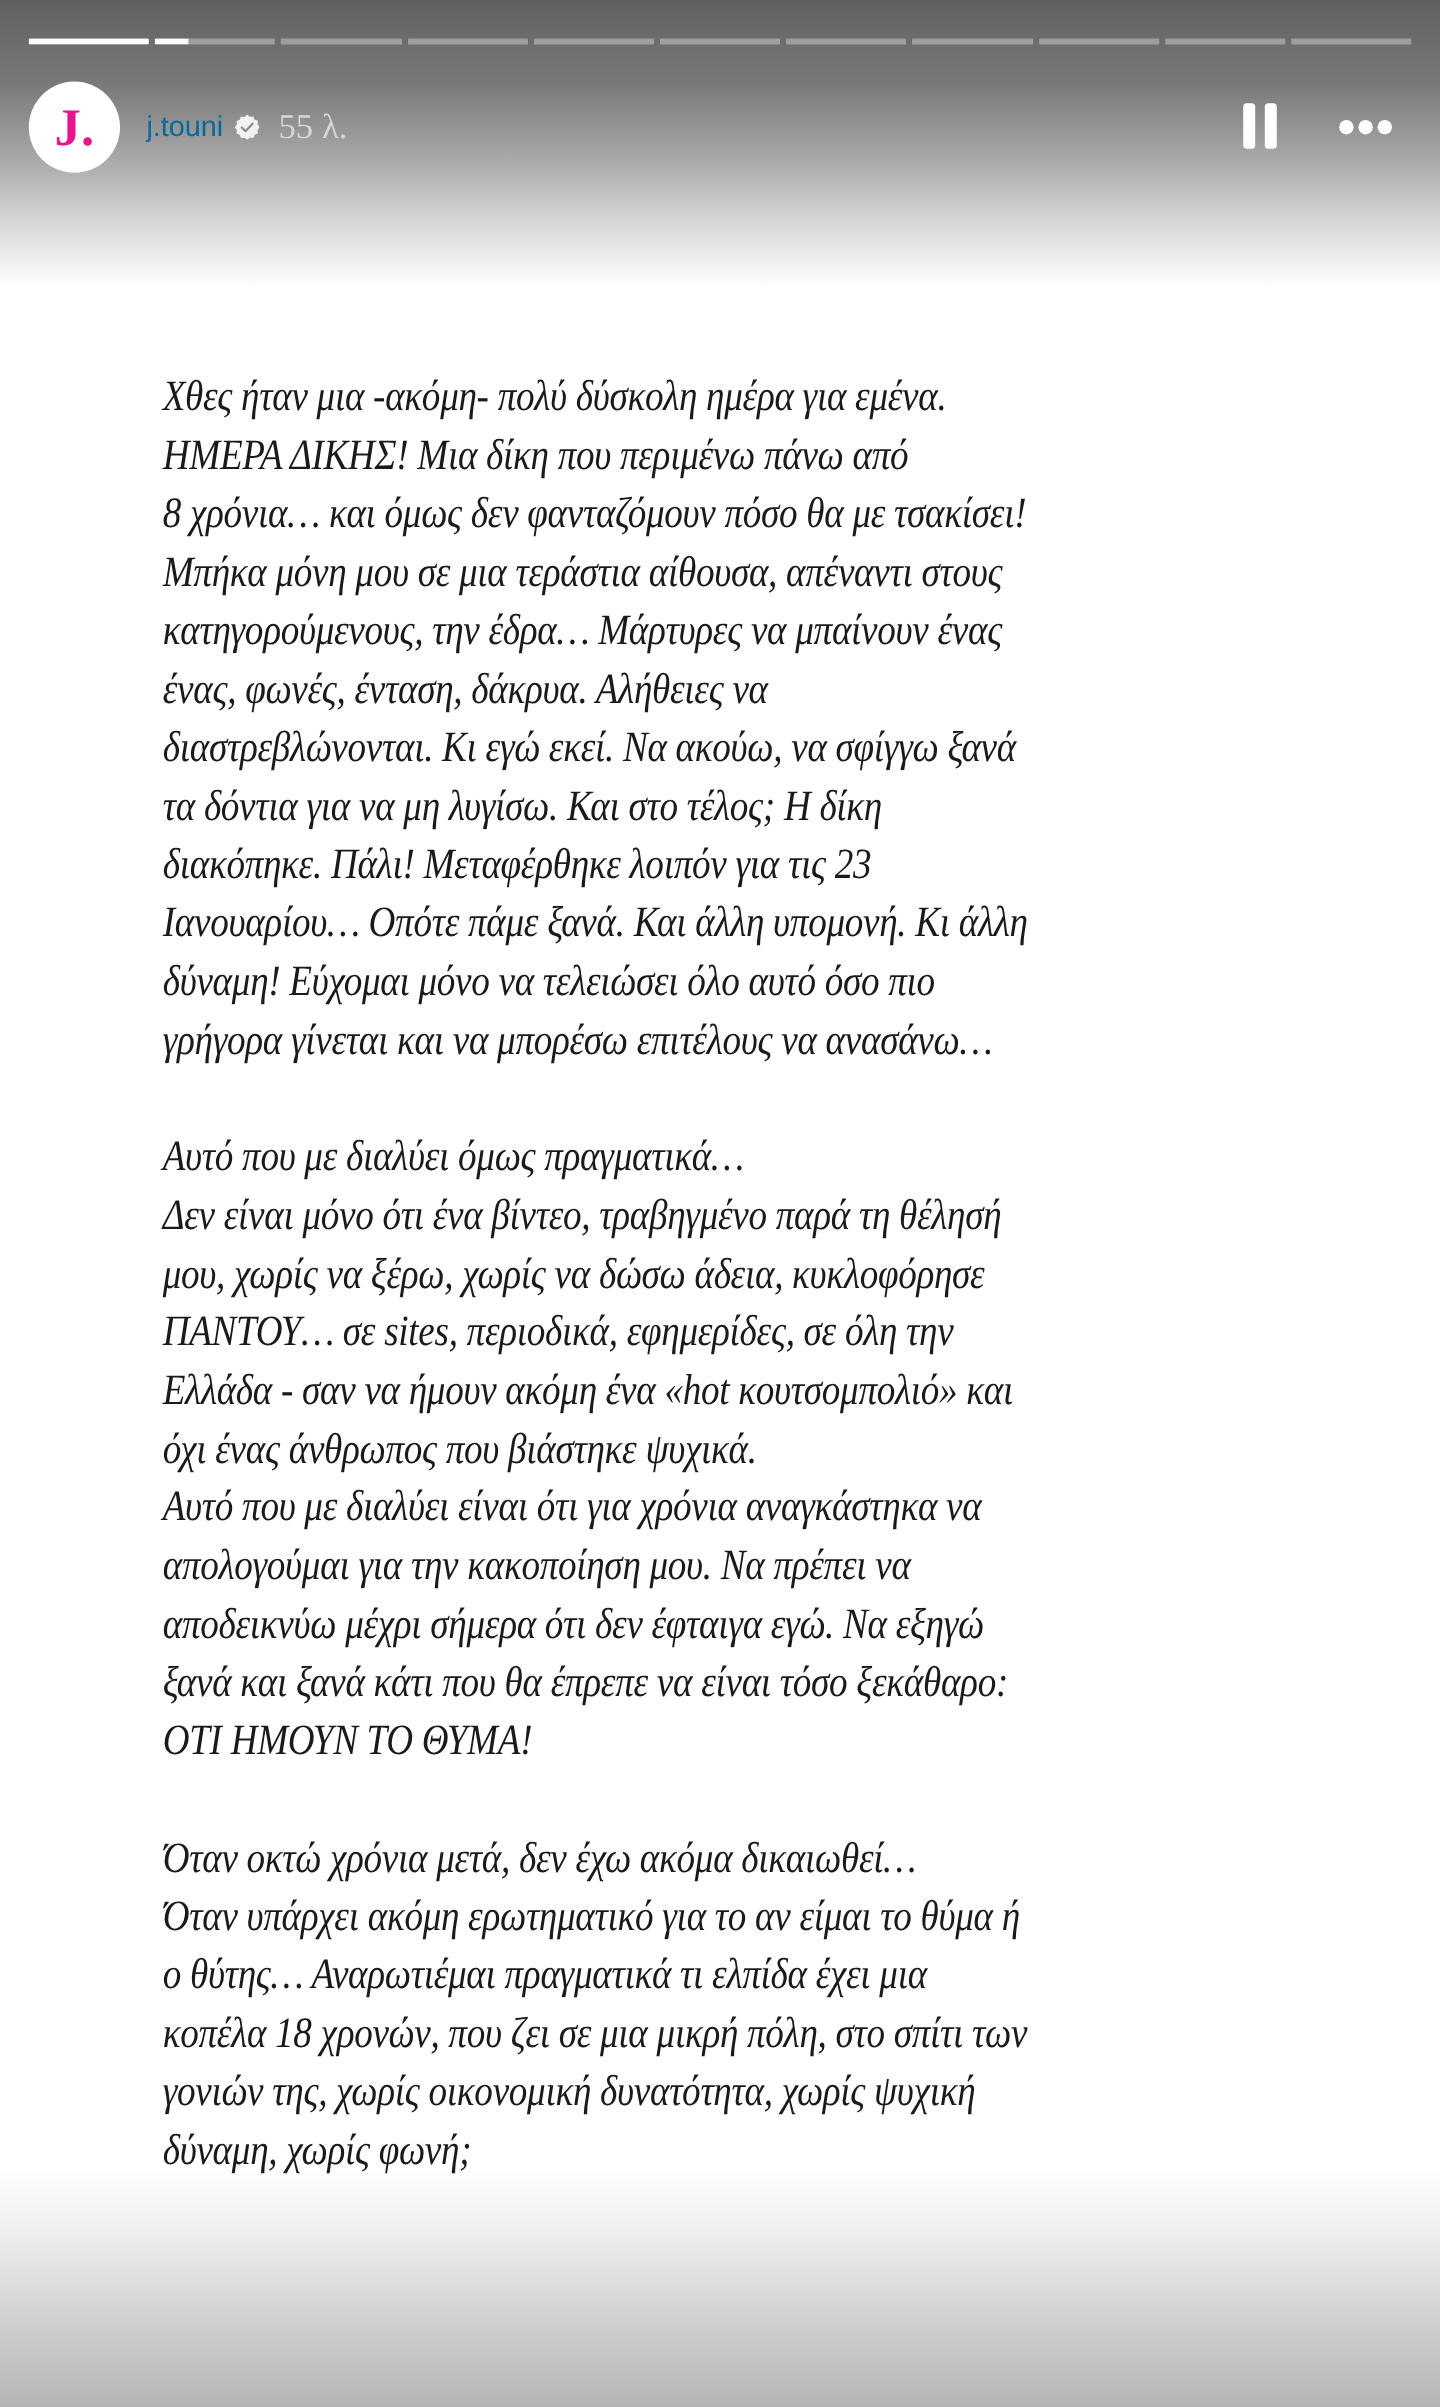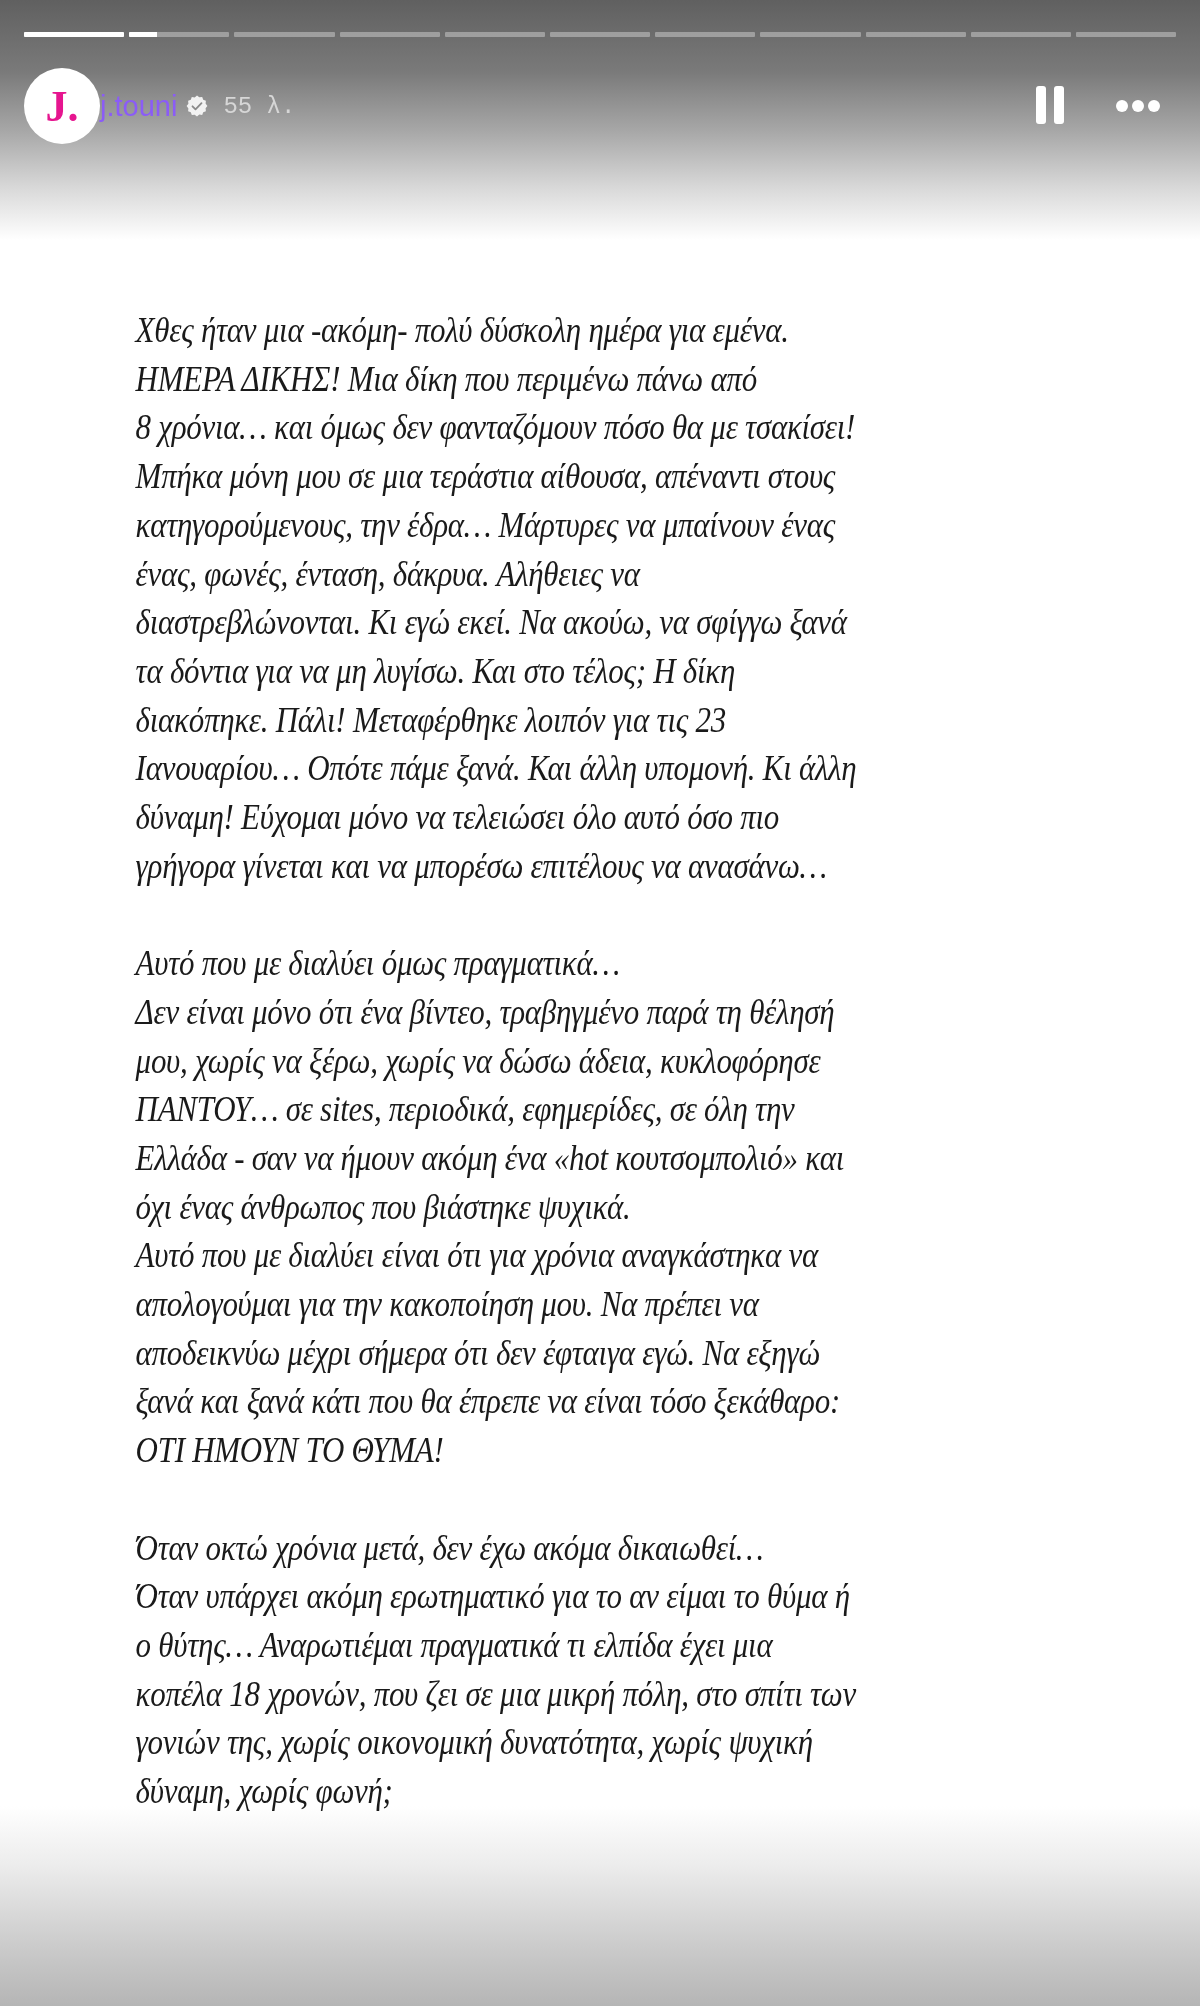--- a/index.html
+++ b/index.html
@@ -74,34 +74,35 @@
       display: flex;
       align-items: center;
       justify-content: center;
       font-family: "Liberation Serif", serif;
       font-weight: bold;
       font-size: 44px;
       color: #e6158f;
       flex: 0 0 auto;
     }
     .username {
+      margin-left: 22px;
       font-family: "Liberation Sans", sans-serif;
-      font-size: 29px;
-      color: #8b5cf6;
+      font-size: 24px;
+      color: #0369a1;
     }
     .verified {
       margin-left: 8px;
       width: 24px;
       height: 24px;
       display: inline-block;
     }
     .timestamp {
       margin-left: 14px;
-      font-family: Liberation Mono, monospace;
-      font-size: 24px;
+      font-family: Liberation Serif, serif;
+      font-size: 29px;
       color: #d6d6d6;
     }
     .spacer { flex: 1; }
     .pause-btn {
       width: 28px;
       height: 40px;
       display: flex;
       justify-content: space-between;
       cursor: pointer;
       margin-right: 52px;

